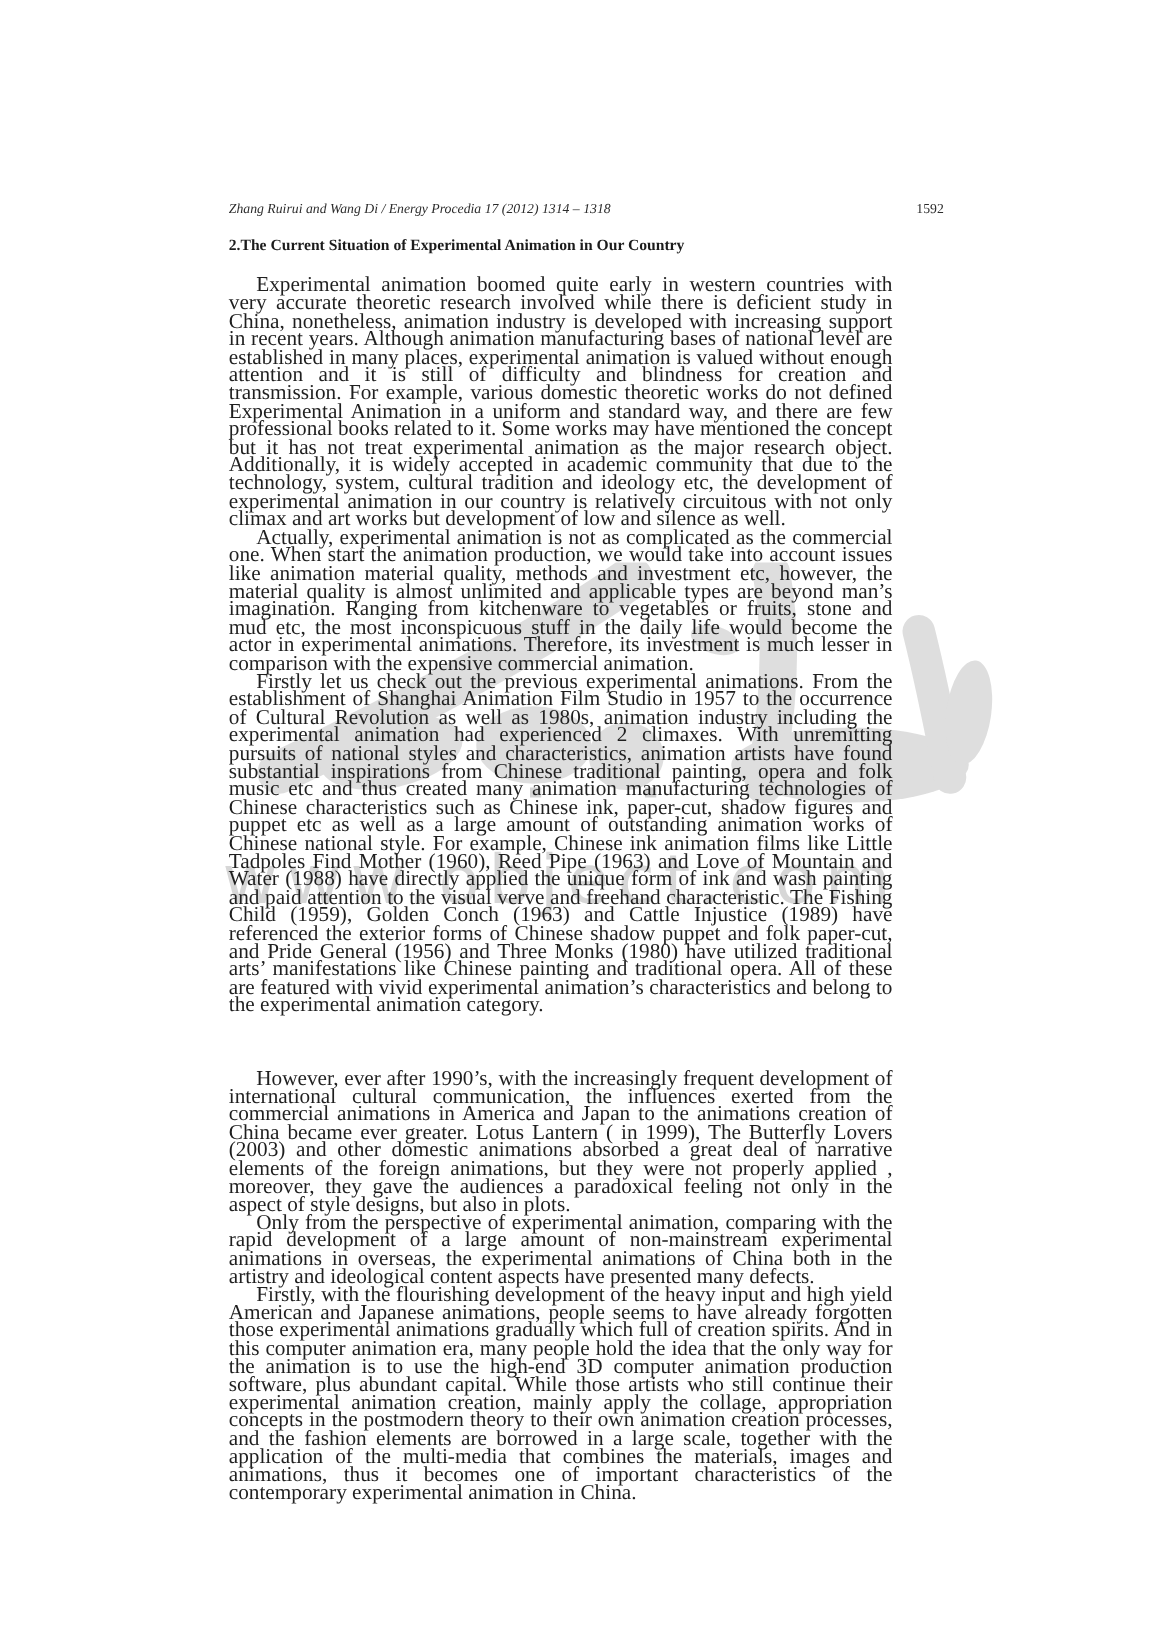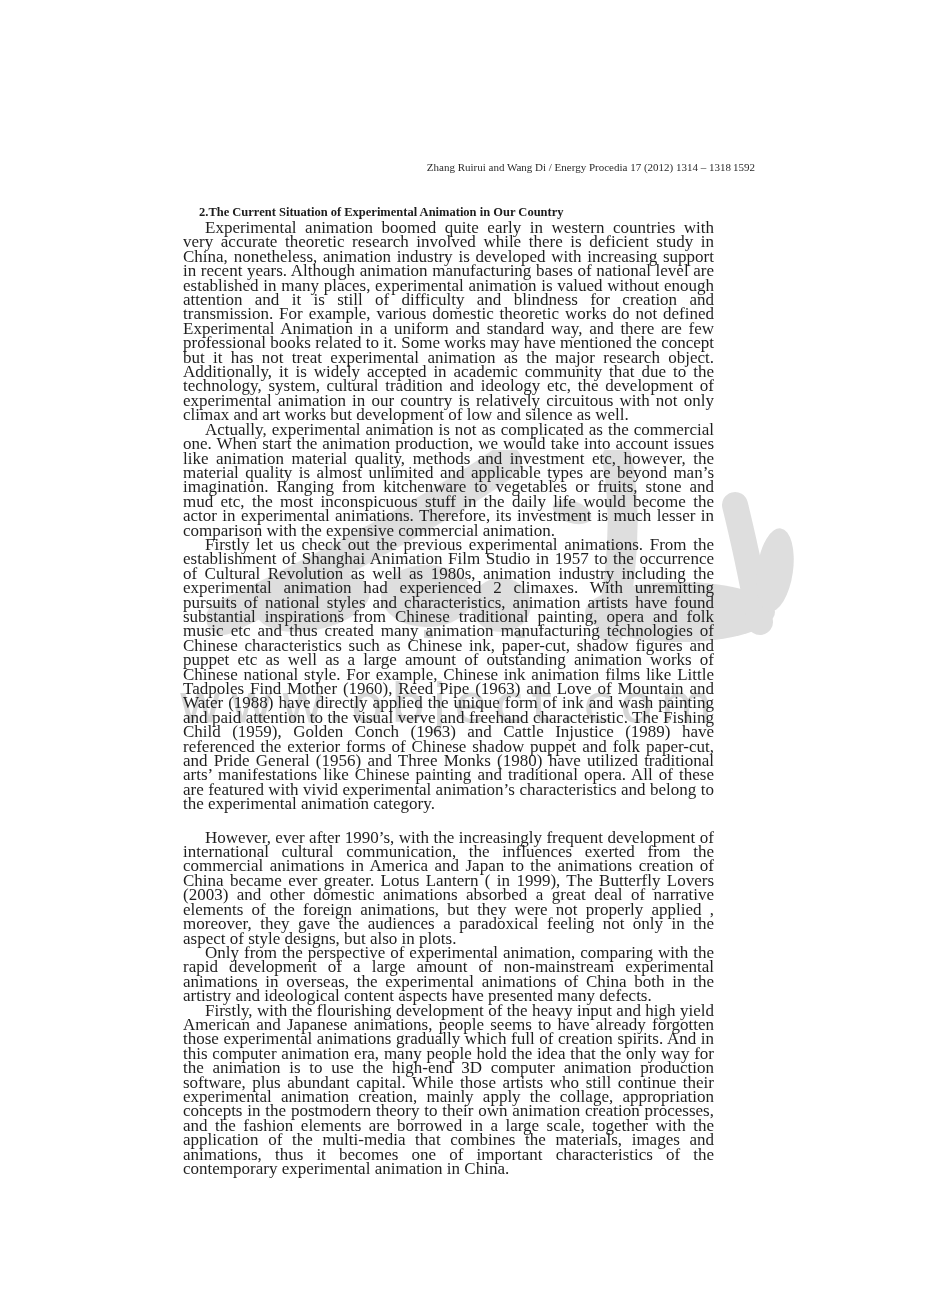--- a/index.html
+++ b/index.html
@@ -7,48 +7,49 @@
     position:relative;
     width:925px; height:1309px;
     background:#ffffff;
     font-family:"Liberation Serif", serif;
     overflow:hidden;
   }
   .head-row {
     position:absolute; top:161px; left:183px; width:572px; height:15px;
   }
   .running-head {
-    position:absolute; left:17px; top:0; width:531px;
-    text-align:right;
+    position:absolute; left:0; top:0; width:531px;
+    text-align:left;
+    font-style:italic;
     font-size:11px;
     color:#2b2b2b;
     white-space:nowrap;
   }
   .folio {
     position:absolute; right:0; top:0;
     font-size:11px;
     color:#2b2b2b;
   }
   .section-heading {
     position:absolute; top:189px; left:183px; width:540px;
     font-size:12.5px;
     font-weight:bold;
     color:#1c1c1c;
-    margin:16px;
+    margin:0;
   }
   .body-col {
     position:absolute; top:221px; left:183px; width:531px;
     font-size:17px;
     line-height:14.4px;
     text-align:justify;
     color:#1f1f1f;
     z-index:2;
   }
   .body-col p { margin:0; text-indent:22px; }
-  .body-col p.gap-before { margin-top:19px; }
+  .body-col p.gap-before { margin-top:44px; }
 
   
   .wm-logo {
     position:absolute; left:195px; top:450px; width:600px; height:210px;
     z-index:1; pointer-events:none;
   }
   .wm-url {
     position:absolute; left:178px; top:672px; width:580px;
     z-index:1; pointer-events:none;
     font-family:"DejaVu Sans", sans-serif;

